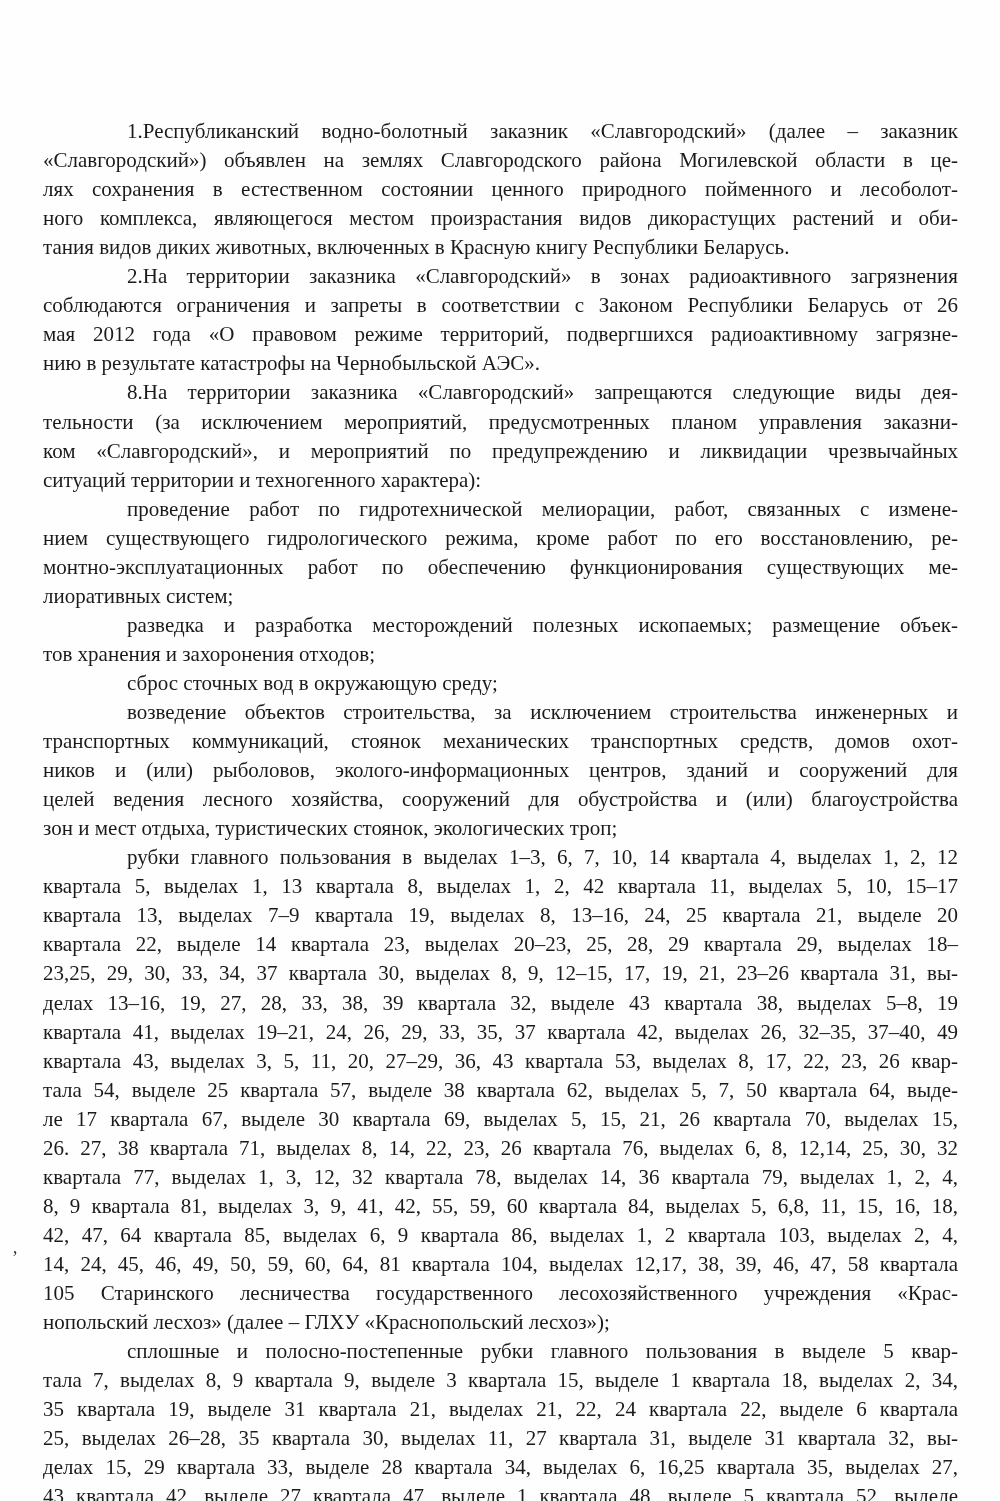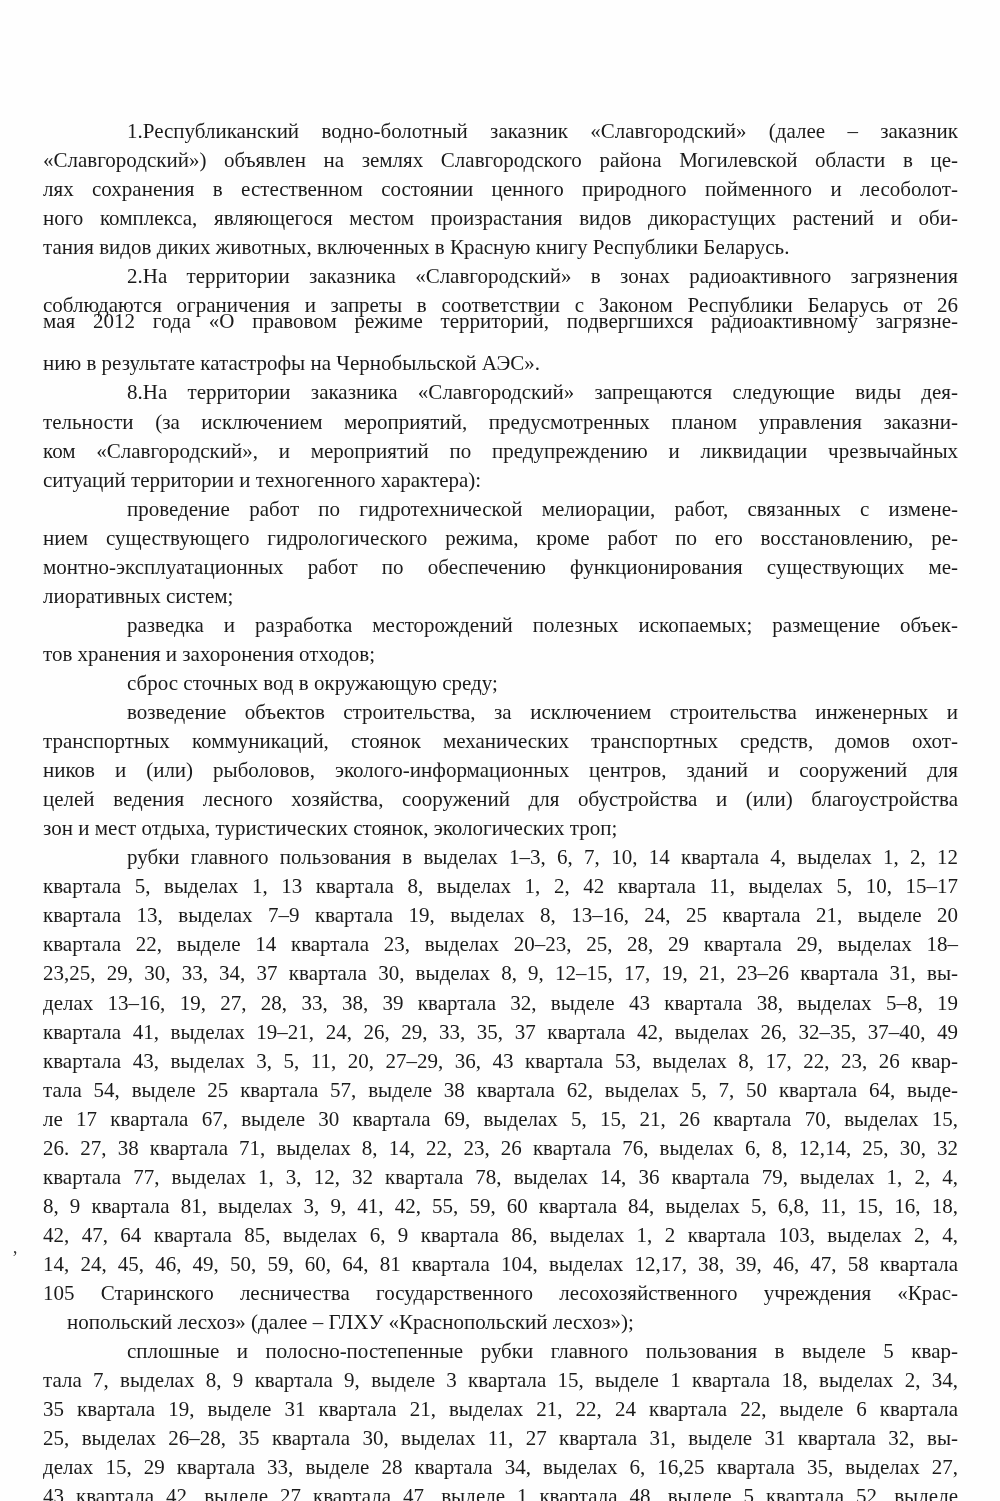--- a/index.html
+++ b/index.html
@@ -33,21 +33,21 @@
 
 <div id="page">
   <div id="body-lines">
       <div class="ln ind" style="top: 118px; width: 831px; text-align-last: justify;">1.Республиканский водно-болотный заказник «Славгородский» (далее – заказник</div>
       <div class="ln" style="top: 147px; width: 915px; text-align-last: justify;">«Славгородский») объявлен на землях Славгородского района Могилевской области в це-</div>
       <div class="ln" style="top: 176px; width: 915px; text-align-last: justify;">лях сохранения в естественном состоянии ценного природного пойменного и лесоболот-</div>
       <div class="ln" style="top: 205px; width: 915px; text-align-last: justify;">ного комплекса, являющегося местом произрастания видов дикорастущих растений и оби-</div>
       <div class="ln last" style="top: 234px; width: 915px; text-align-last: auto;">тания видов диких животных, включенных в Красную книгу Республики Беларусь.</div>
       <div class="ln ind" style="top: 263px; width: 831px; text-align-last: justify;">2.На территории заказника «Славгородский» в зонах радиоактивного загрязнения</div>
       <div class="ln" style="top: 292px; width: 915px; text-align-last: justify;">соблюдаются ограничения и запреты в соответствии с Законом Республики Беларусь от 26</div>
-      <div class="ln" style="top: 308px; width: 915px; text-align-last: justify;">мая 2012 года «О правовом режиме территорий, подвергшихся радиоактивному загрязне-</div>
+      <div class="ln" style="top: 321px; width: 915px; text-align-last: justify;">мая 2012 года «О правовом режиме территорий, подвергшихся радиоактивному загрязне-</div>
       <div class="ln last" style="top: 350px; width: 915px; text-align-last: auto;">нию в результате катастрофы на Чернобыльской АЭС».</div>
       <div class="ln ind" style="top: 379px; width: 831px; text-align-last: justify;">8.На территории заказника «Славгородский» запрещаются следующие виды дея-</div>
       <div class="ln" style="top: 409px; width: 915px; text-align-last: justify;">тельности (за исключением мероприятий, предусмотренных планом управления заказни-</div>
       <div class="ln" style="top: 438px; width: 915px; text-align-last: justify;">ком «Славгородский», и мероприятий по предупреждению и ликвидации чрезвычайных</div>
       <div class="ln last" style="top: 467px; width: 915px; text-align-last: auto;">ситуаций территории и техногенного характера):</div>
       <div class="ln ind" style="top: 496px; width: 831px; text-align-last: justify;">проведение работ по гидротехнической мелиорации, работ, связанных с измене-</div>
       <div class="ln" style="top: 525px; width: 915px; text-align-last: justify;">нием существующего гидрологического режима, кроме работ по его восстановлению, ре-</div>
       <div class="ln" style="top: 554px; width: 915px; text-align-last: justify;">монтно-эксплуатационных работ по обеспечению функционирования существующих ме-</div>
       <div class="ln last" style="top: 583px; width: 915px; text-align-last: auto;">лиоративных систем;</div>
       <div class="ln ind" style="top: 612px; width: 831px; text-align-last: justify;">разведка и разработка месторождений полезных ископаемых; размещение объек-</div>
@@ -67,21 +67,21 @@
       <div class="ln" style="top: 1019px; width: 915px; text-align-last: justify;">квартала 41, выделах 19–21, 24, 26, 29, 33, 35, 37 квартала 42, выделах 26, 32–35, 37–40, 49</div>
       <div class="ln" style="top: 1048px; width: 915px; text-align-last: justify;">квартала 43, выделах 3, 5, 11, 20, 27–29, 36, 43 квартала 53, выделах 8, 17, 22, 23, 26 квар-</div>
       <div class="ln" style="top: 1077px; width: 915px; text-align-last: justify;">тала 54, выделе 25 квартала 57, выделе 38 квартала 62, выделах 5, 7, 50 квартала 64, выде-</div>
       <div class="ln" style="top: 1106px; width: 915px; text-align-last: justify;">ле 17 квартала 67, выделе 30 квартала 69, выделах 5, 15, 21, 26 квартала 70, выделах 15,</div>
       <div class="ln" style="top: 1135px; width: 915px; text-align-last: justify;">26. 27, 38 квартала 71, выделах 8, 14, 22, 23, 26 квартала 76, выделах 6, 8, 12,14, 25, 30, 32</div>
       <div class="ln" style="top: 1164px; width: 915px; text-align-last: justify;">квартала 77, выделах 1, 3, 12, 32 квартала 78, выделах 14, 36 квартала 79, выделах 1, 2, 4,</div>
       <div class="ln" style="top: 1193px; width: 915px; text-align-last: justify;">8, 9 квартала 81, выделах 3, 9, 41, 42, 55, 59, 60 квартала 84, выделах 5, 6,8, 11, 15, 16, 18,</div>
       <div class="ln" style="top: 1222px; width: 915px; text-align-last: justify;">42, 47, 64 квартала 85, выделах 6, 9 квартала 86, выделах 1, 2 квартала 103, выделах 2, 4,</div>
       <div class="ln" style="top: 1251px; width: 915px; text-align-last: justify; font-family: Liberation Serif, serif;">14, 24, 45, 46, 49, 50, 59, 60, 64, 81 квартала 104, выделах 12,17, 38, 39, 46, 47, 58 квартала</div>
       <div class="ln" style="top: 1280px; width: 915px; text-align-last: justify;">105 Старинского лесничества государственного лесохозяйственного учреждения «Крас-</div>
-      <div class="ln last" style="top: 1309px; width: 915px; text-align-last: auto; margin-left: 24px;">нопольский лесхоз» (далее – ГЛХУ «Краснопольский лесхоз»);</div>
+      <div class="ln last" style="top: 1309px; width: 915px; text-align-last: auto;">нопольский лесхоз» (далее – ГЛХУ «Краснопольский лесхоз»);</div>
       <div class="ln ind" style="top: 1338px; width: 831px; text-align-last: justify;">сплошные и полосно-постепенные рубки главного пользования в выделе 5 квар-</div>
       <div class="ln" style="top: 1367px; width: 915px; text-align-last: justify;">тала 7, выделах 8, 9 квартала 9, выделе 3 квартала 15, выделе 1 квартала 18, выделах 2, 34,</div>
       <div class="ln" style="top: 1396px; width: 915px; text-align-last: justify;">35 квартала 19, выделе 31 квартала 21, выделах 21, 22, 24 квартала 22, выделе 6 квартала</div>
       <div class="ln" style="top: 1425px; width: 915px; text-align-last: justify;">25, выделах 26–28, 35 квартала 30, выделах 11, 27 квартала 31, выделе 31 квартала 32, вы-</div>
       <div class="ln" style="top: 1454px; width: 915px; text-align-last: justify;">делах 15, 29 квартала 33, выделе 28 квартала 34, выделах 6, 16,25 квартала 35, выделах 27,</div>
       <div class="ln" style="top: 1483px; width: 915px; text-align-last: justify;">43 квартала 42, выделе 27 квартала 47, выделе 1 квартала 48, выделе 5 квартала 52, выделе</div>
     </div>
   <span class="mark" style="left:12px; top:1248px;">ʼ</span>
 </div>
 

